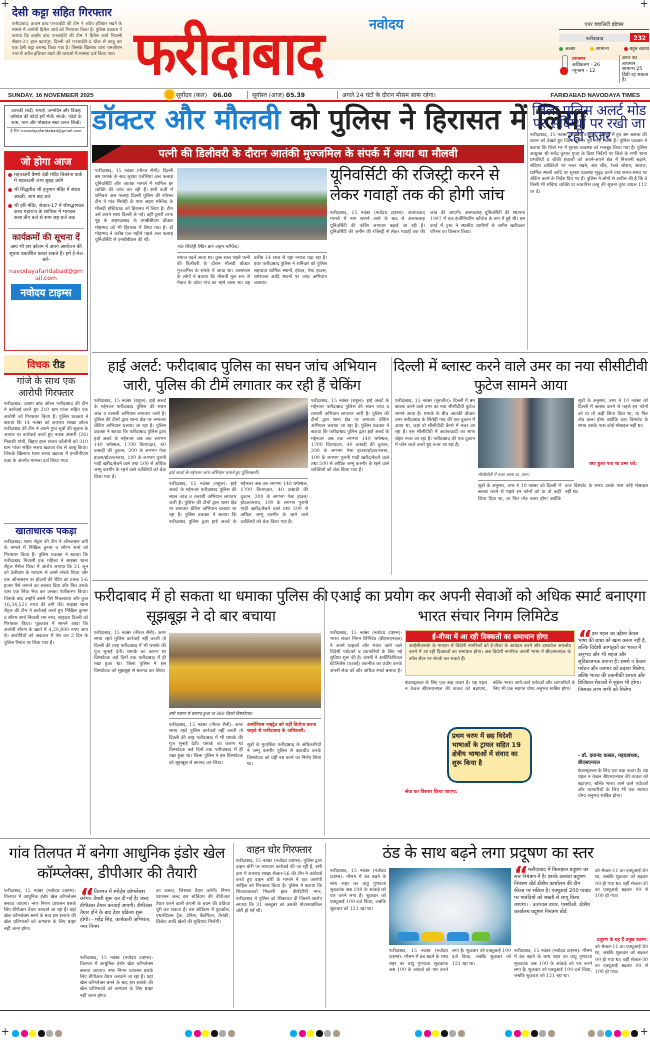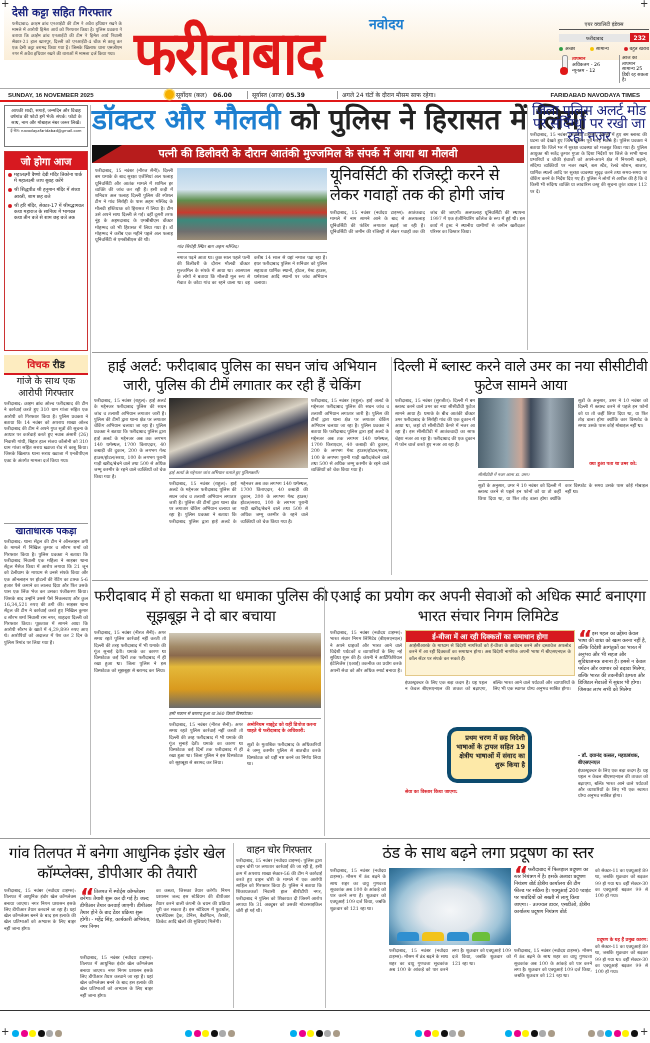--- a/index.html
+++ b/index.html
@@ -49,21 +49,21 @@
 .mainhead .k{color:#222}
 .subbar{left:92px;top:145px;width:432px;height:18px;background:#b71c1c;color:#fff;font-size:11px;font-weight:bold;text-align:center;line-height:18px}
 .subbar:before{content:"";position:absolute;left:0;top:0;border-left:30px solid #111;border-bottom:18px solid transparent}
 .photo{background:linear-gradient(135deg,#7fb2d6 0%,#cfe1ef 30%,#6b8e5a 55%,#a33 70%,#4a8c7a 85%,#777 100%)}
 .cap{font-size:4.6px;color:#333;font-style:italic}
 .hl{font-weight:normal;color:#111;text-align:center;font-family:"DejaVu Sans",sans-serif;letter-spacing:-.3px}
 .rule{height:1px;background:#999}
 .quote{color:#d71920;font-size:22px;font-weight:bold;line-height:18px}
 .box-yel{background:#fdf3d6;border:1px solid #e3c98a}
 .redbar{background:#d71920;color:#fff;font-weight:bold;text-align:center}
-.callout{background:#fde9a8;border:4px solid #0c4a6e;border-radius:10px;text-align:right;font-weight:bold;color:#222}
+.callout{background:#fde9a8;border:2px solid #0c4a6e;border-radius:10px;text-align:left;font-weight:bold;color:#222}
 .cmyk{bottom:6px;position:absolute;display:flex;gap:1.5px}
 .cmyk i{width:7px;height:7px;border-radius:50%;display:block}
 .reg{position:absolute;font-size:10px;color:#333}
 </style>
 </head>
 <body>
 
 <div class="abs mast">
   <div class="abs brief">
     <h3>देसी कट्टा सहित गिरफ्तार</h3>
@@ -107,20 +107,26 @@
     <div>आपकी शादी, सगाई, जन्मदिन और विवाह वर्षगांठ की फोटो हमें भेजें। संपर्क: फोटो के साथ, नाम और मोबाइल नंबर जरूर लिखें।</div>
     <div style="font-size:3.8px;border-top:1px solid #aaa;margin-top:1px">ई-मेल: navodayafaridabad@gmail.com</div>
   </div>
   <div class="jha">
     <div class="hd">जो होगा आज</div>
     <ul>
       <li>महालक्ष्मी वैष्णो देवी मंदिर तिकोना पार्क में महालक्ष्मी जाप सुबह करेंगे</li>
       <li>श्री सिद्धपीठ श्री हनुमान मंदिर में संध्या आरती, शाम छह बजे</li>
       <li>श्री हरि मंदिर, सेक्टर-17 में श्रीमद्भागवत कथा महाराज के सानिध्य में भागवत कथा तीन बजे से शाम छह बजे तक</li>
     </ul>
+    <div class="sec">
+      <h4>कार्यक्रमों की सूचना दें</h4>
+      <div style="font-size:4.8px;line-height:6.5px">आप भी इस कॉलम में अपने आयोजन की सूचना प्रकाशित करवा सकते हैं। हमें ई-मेल करें-</div>
+      <div class="mail" style="word-break:break-all">navodayafaridabad@gmail.com</div>
+      <div class="nt">नवोदय टाइम्स</div>
+    </div>
   </div>
 </div>
 
 <div class="abs vicheck"><span>विचक</span> <b>रीड</b></div>
 <div class="abs" style="left:4px;top:375px;width:84px">
   <div class="lhead">गांजे के साथ एक आरोपी गिरफ्तार</div>
   <div class="txt" style="height:122px;margin-top:2px">फरीदाबाद: क्राइम ब्रांच ओल्ड फरीदाबाद की टीम ने कार्रवाई करते हुए 310 ग्राम गांजा सहित एक आरोपी को गिरफ्तार किया है। पुलिस प्रवक्ता ने बताया कि 14 नवंबर को अपराध शाखा ओल्ड फरीदाबाद की टीम ने अपने गुप्त सूत्रों की सूचना के आधार पर कार्रवाई करते हुए नवाब अंसारी (26) निवासी गांधी, बिहार हाल संजय कॉलोनी को 310 ग्राम गांजा सहित सराय ख्वाजा रोड से काबू किया। जिसके खिलाफ थाना सराय ख्वाजा में एनडीपीएस एक्ट के अंतर्गत मामला दर्ज किया गया।</div>
   <div class="lhead" style="font-weight:bold;color:#1a237e;border-top:1px solid #999;padding-top:1px">खाताधारक पकड़ा</div>
   <div class="txt" style="height:330px;margin-top:2px">फरीदाबाद: थाना सेंट्रल की टीम ने ऑनलाइन ठगी के मामले में निखिल कुमार व सौरभ शर्मा को गिरफ्तार किया है। पुलिस प्रवक्ता ने बताया कि फरीदाबाद निवासी एक महिला ने साइबर थाना सेंट्रल मैसेज किया में आरोप लगाया कि 21 जून को टेलीग्राम के माध्यम से उनसे संपर्क किया और एक ऑनलाइन पर होटलों की रेटिंग का टास्क 5-6 हजार पैसे कमाने का लालच दिया और फिर उसके पास एक लिंक भेज कर उसका पंजीकरण किया। जिसके बाद उन्होंने उससे पैसे निकलवाए और कुल 16,34,521 रुपए की ठगी की। साइबर थाना सेंट्रल की टीम ने कार्रवाई करते हुए निखिल कुमार व सौरभ शर्मा निवासी राम नगर, शाहदरा दिल्ली को गिरफ्तार किया। पूछताछ में सामने आया कि आरोपी सौरभ के खाते में 4,29,899 रुपए आए थे। आरोपियों को अदालत में पेश कर 2 दिन के पुलिस रिमांड पर लिया गया है।</div>
 </div>

